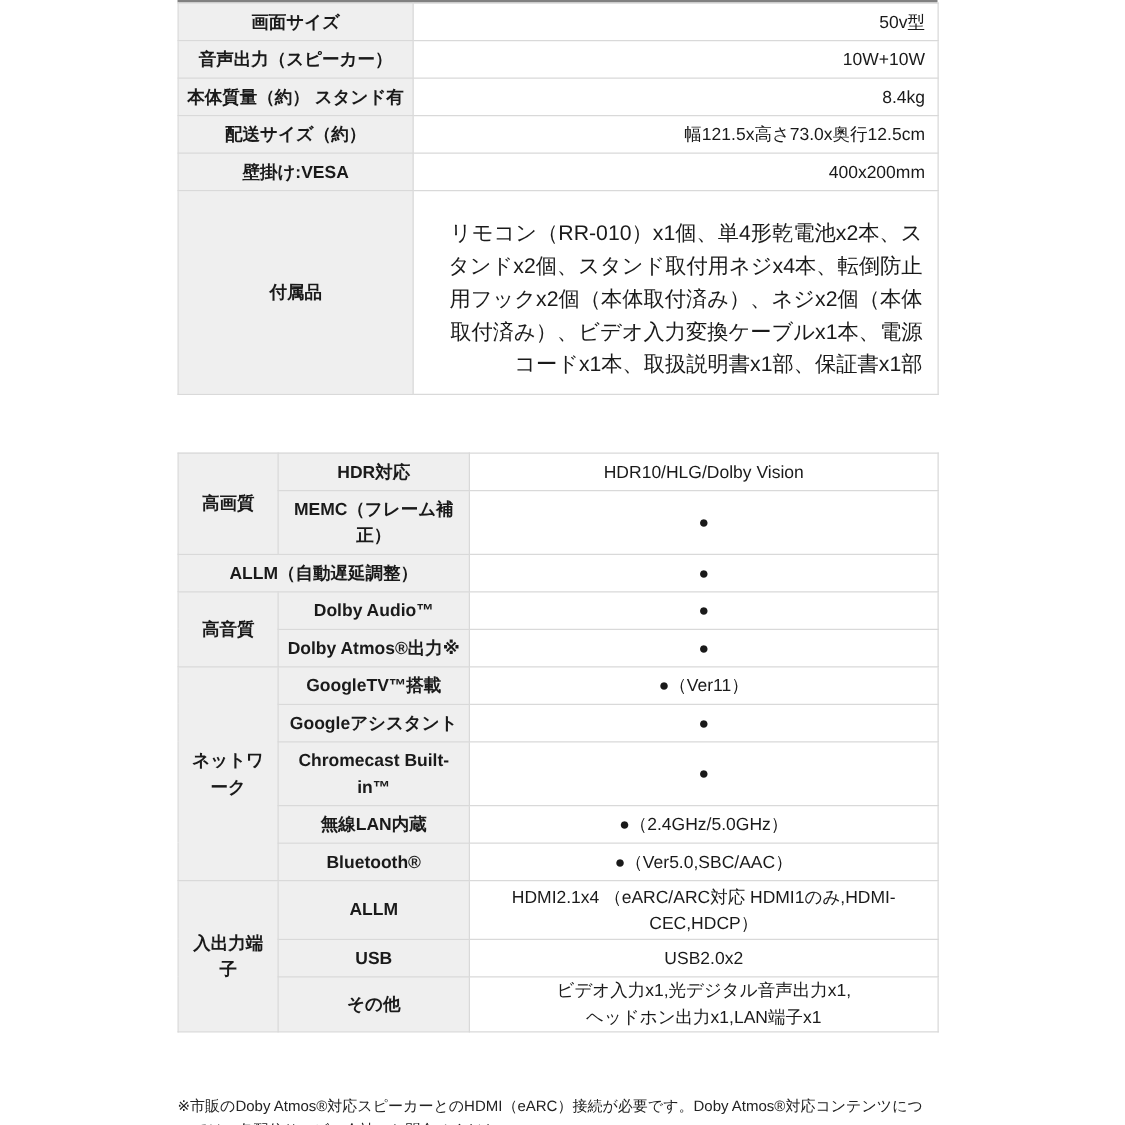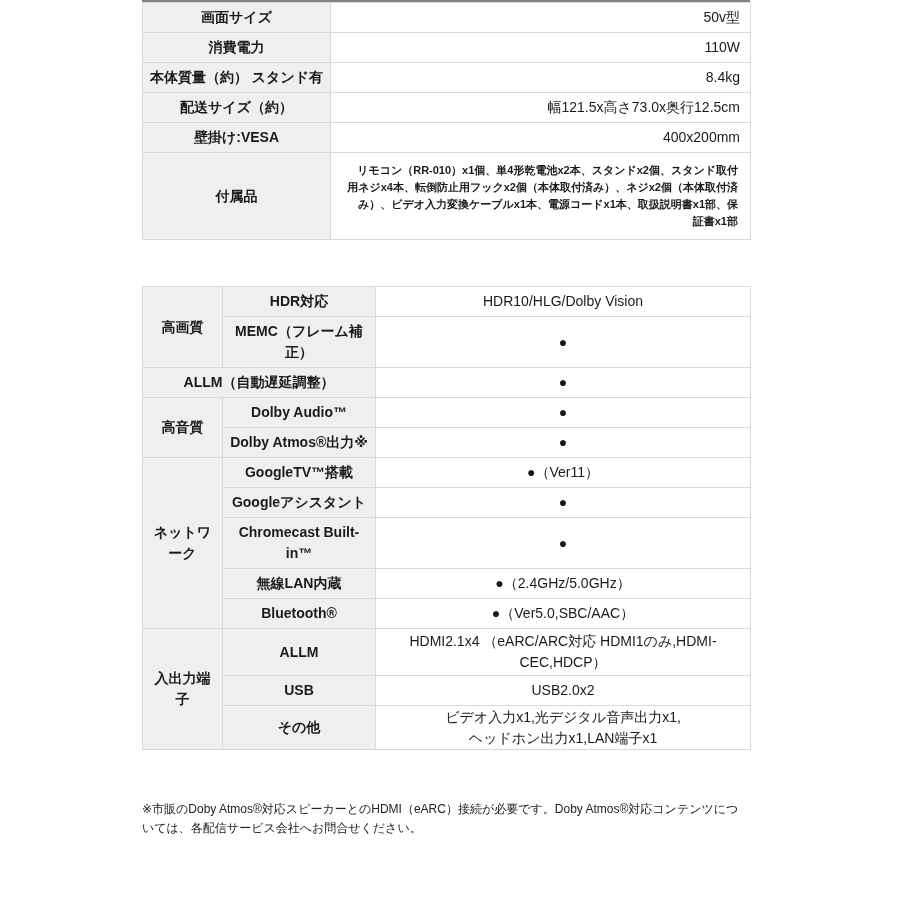--- a/index.html
+++ b/index.html
@@ -40,24 +40,23 @@
     padding: 4px 6px;
   }
   tr.row { height: 29px; }
   
   .spec-table td.spec-value {
     background: #ffffff;
     text-align: right;
     padding: 4px 10px 4px 16px;
   }
   .spec-table td.long-value {
-    font-size: 11px;
+    font-size: 17px;
     line-height: 1.55;
-    padding: 9px 12px 9px 16px;
-    font-weight: bold;
+    padding: 21px 12px 9px 16px;
   }
   
   .feature-table td.feat-value {
     background: #ffffff;
     text-align: center;
     padding: 0 10px;
   }
   .feature-table td.pre {
     white-space: pre-line;
   }
@@ -82,22 +81,22 @@
     <colgroup>
         <col style="width:188px">
         <col style="width:420px">
       </colgroup>
     <tbody>
       <tr class="row">
         <th>画面サイズ</th>
         <td class="spec-value">50v型</td>
       </tr>
       <tr class="row">
-        <th>消費電力</th>
-        <td class="spec-value">110W</td>
+        <th>音声出力（スピーカー）</th>
+        <td class="spec-value">10W+10W</td>
       </tr>
       <tr class="row">
         <th>本体質量（約） スタンド有</th>
         <td class="spec-value">8.4kg</td>
       </tr>
       <tr class="row">
         <th>配送サイズ（約）</th>
         <td class="spec-value">幅121.5x高さ73.0x奥行12.5cm</td>
       </tr>
       <tr class="row">

